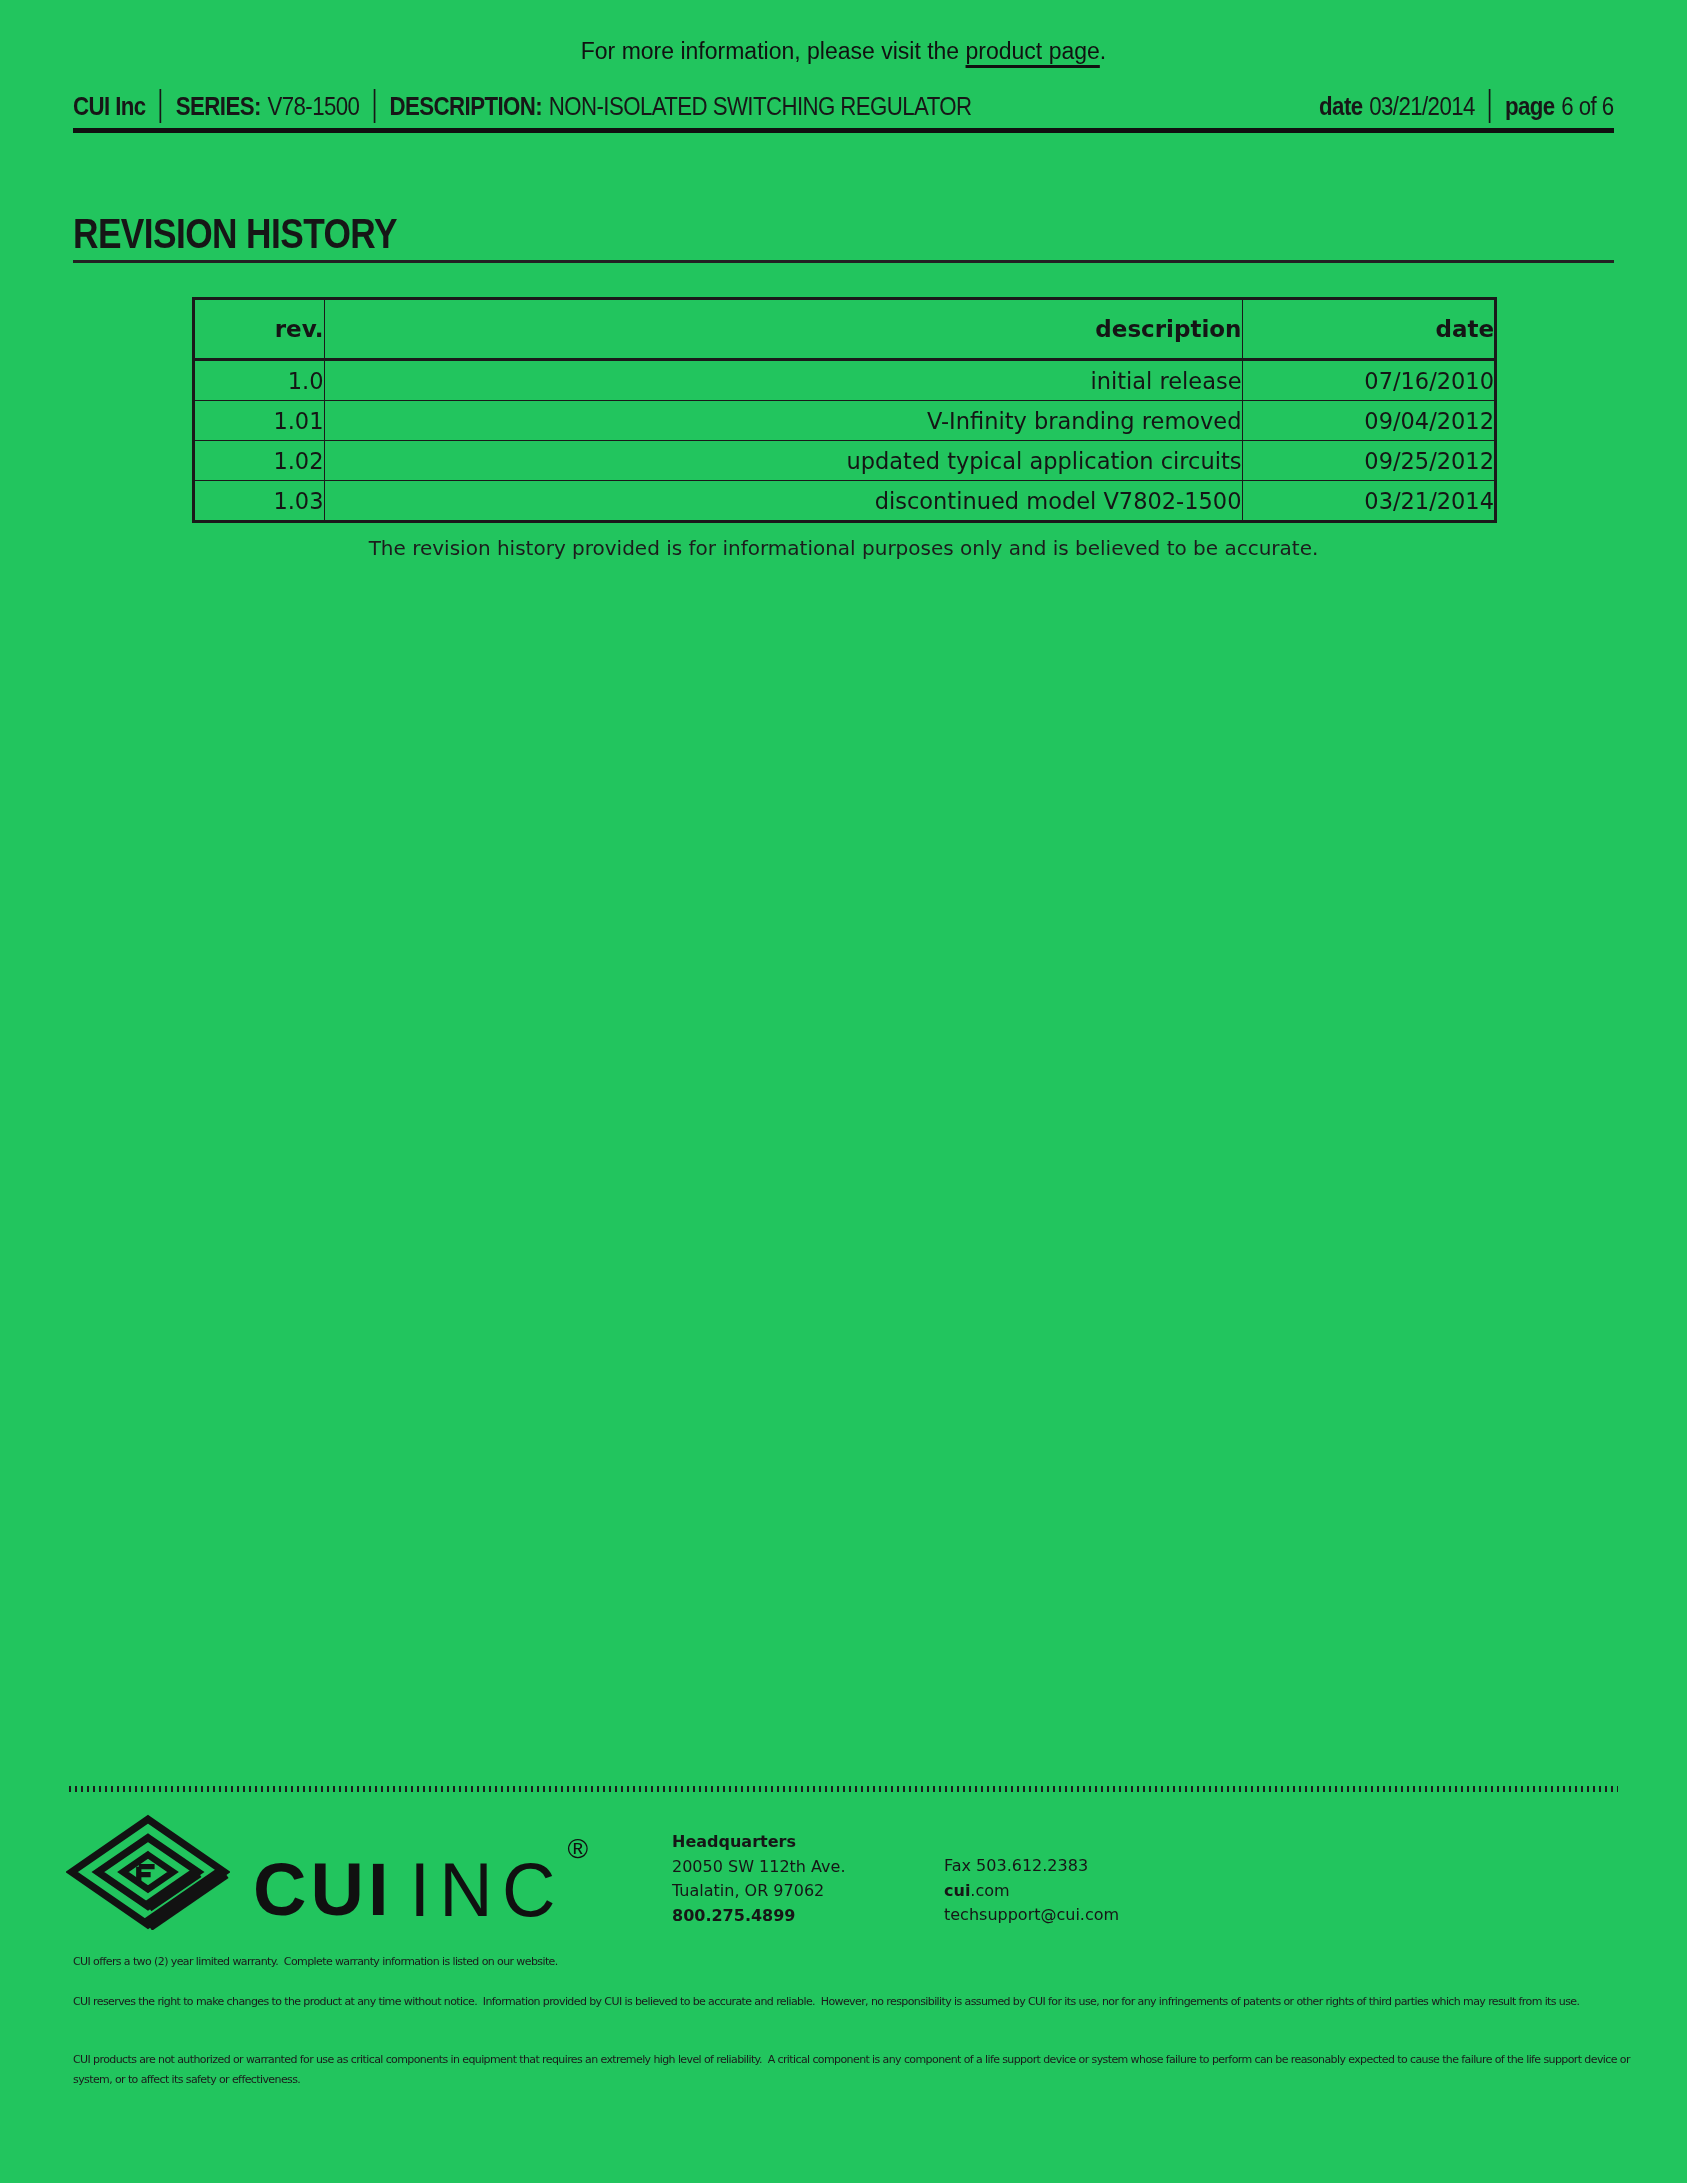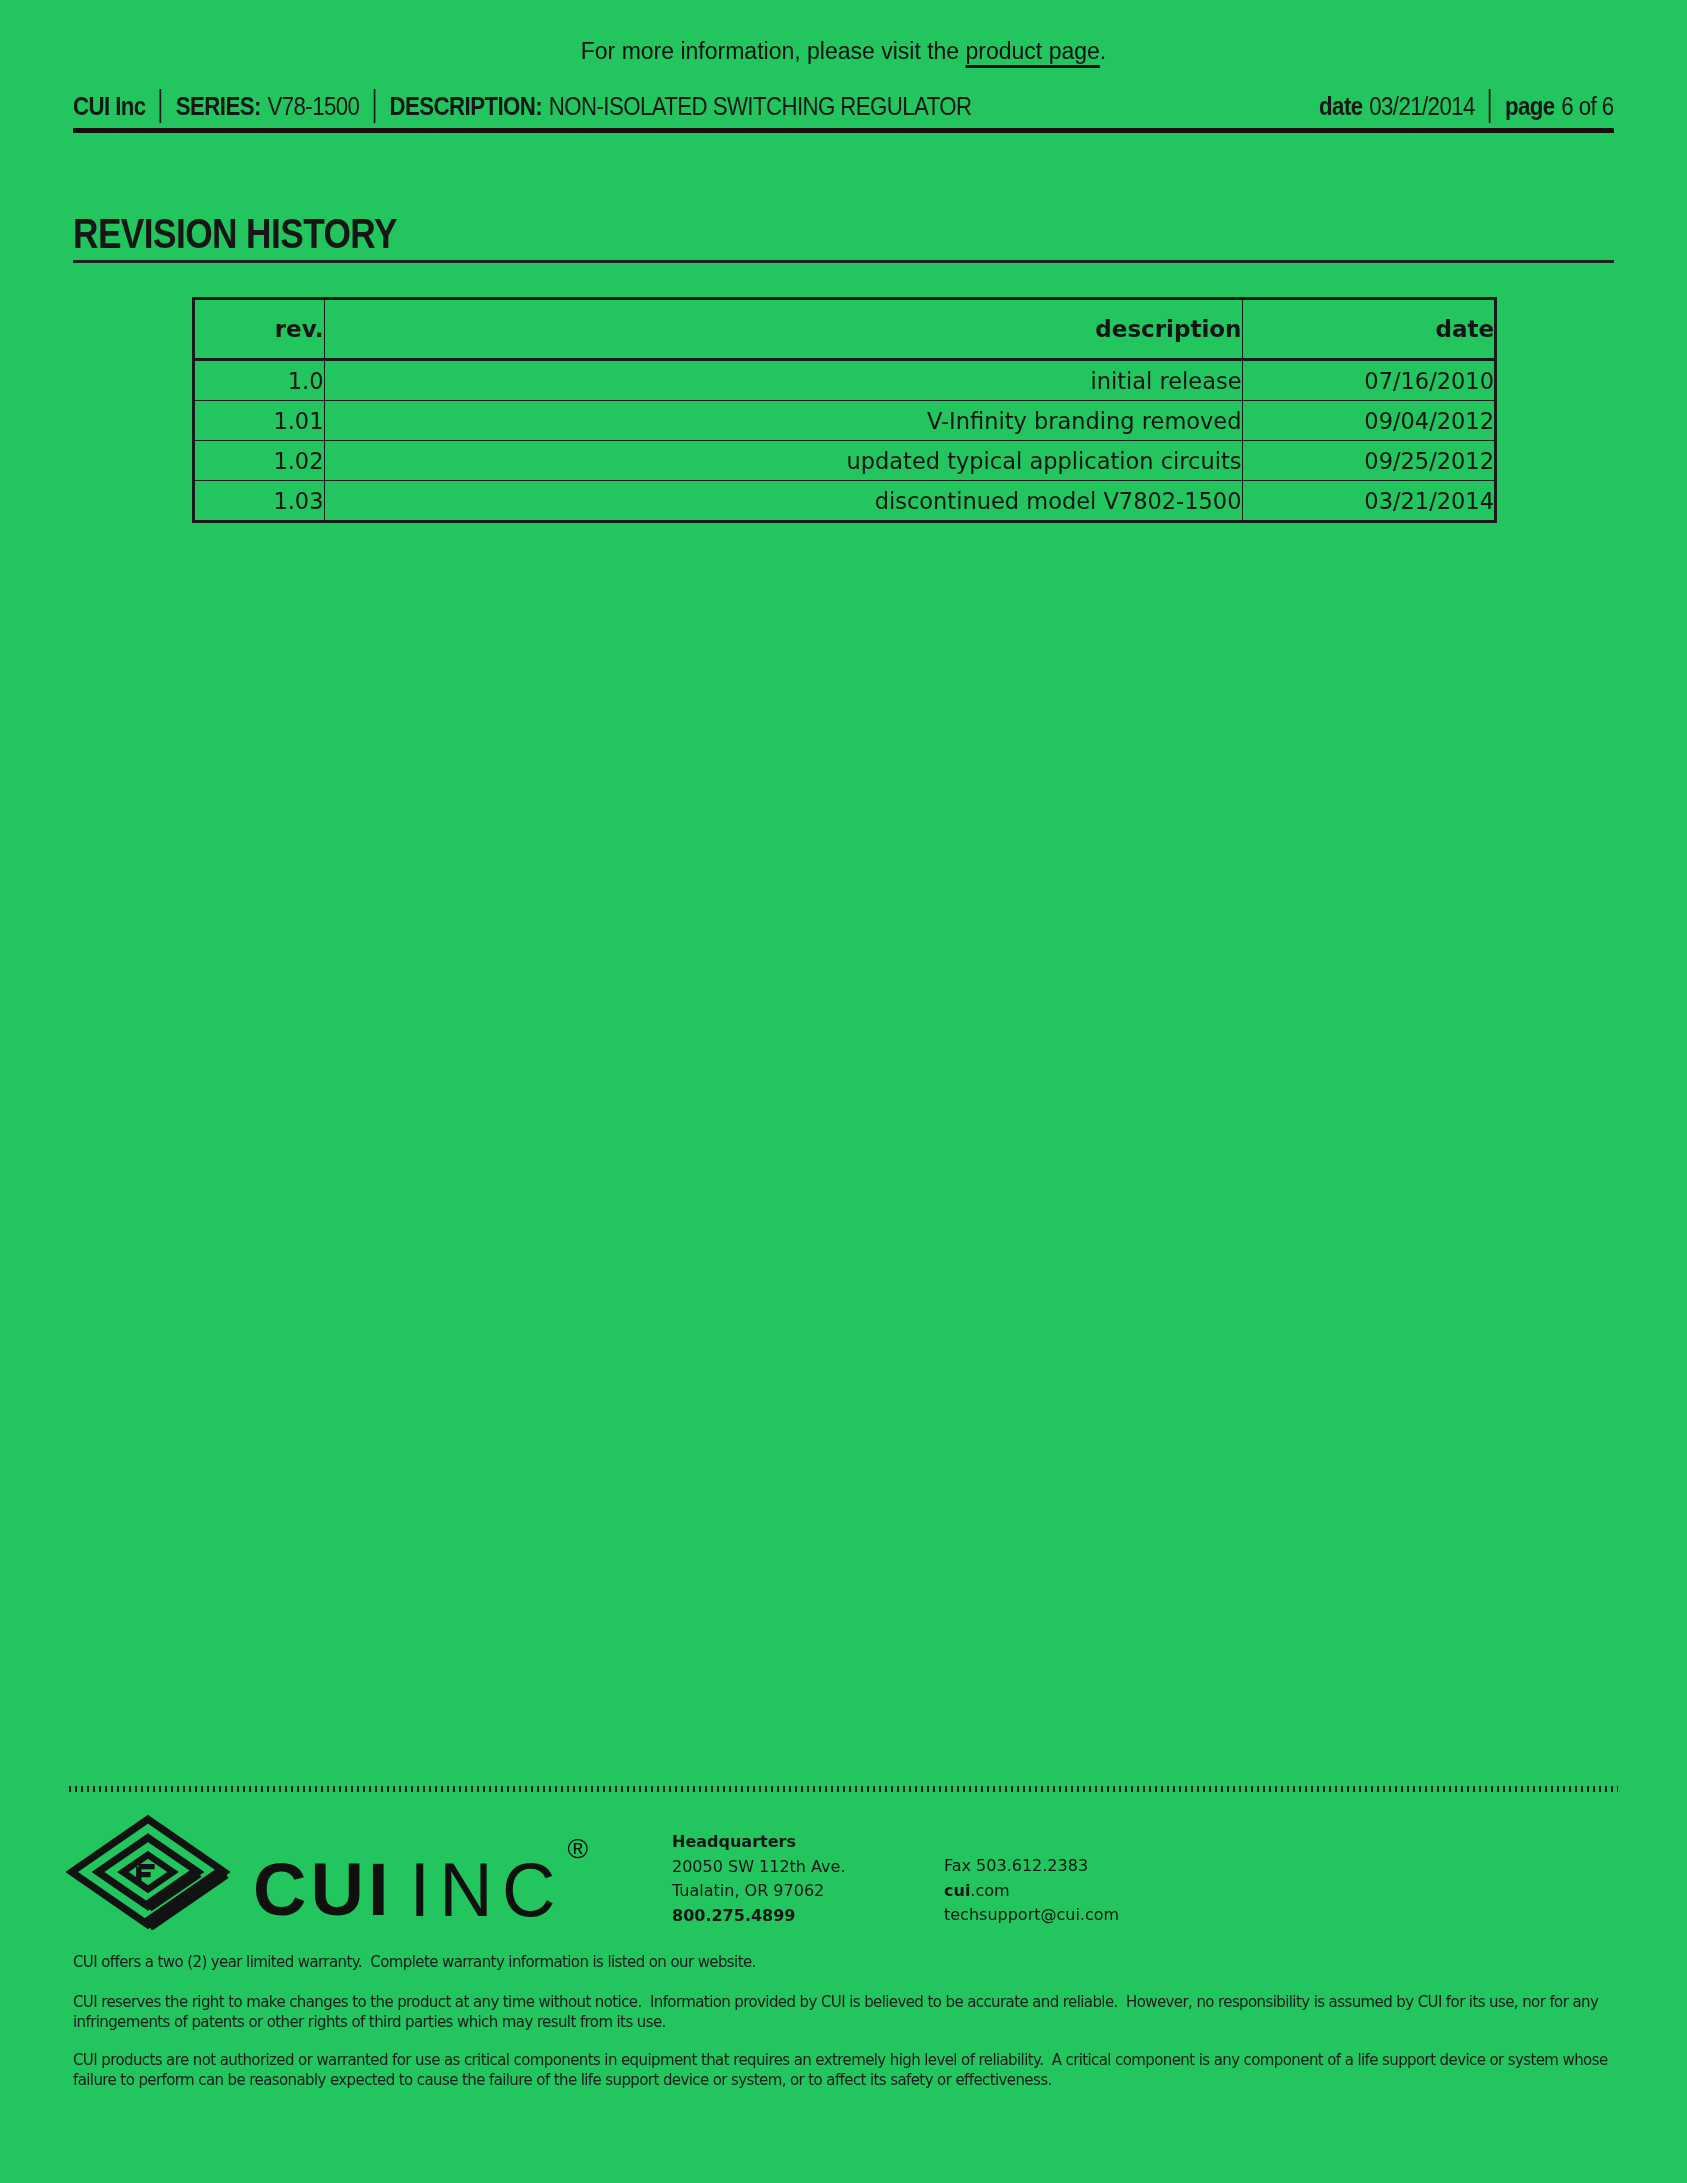--- a/index.html
+++ b/index.html
@@ -61,21 +61,21 @@
     color:#101010;white-space:nowrap;
   }
   .logo-word .cui{font-size:74px;font-weight:bold;letter-spacing:4px;}
   .logo-word .inc{font-size:74px;font-weight:normal;letter-spacing:9.3px;margin-left:17px;transform:scaleY(1.02);display:inline-block;}
   .logo-word .reg{display:inline-block;font-size:28px;vertical-align:57px;margin-left:2.6px;font-weight:normal;}
   .addr{position:absolute;font-size:16px;line-height:24.5px;color:#161616;}
   .addr-left{left:672px;top:1830px;}
   .addr-right{left:944px;top:1854px;}
   .addr .b{font-weight:bold;}
   .disc{
-    position:absolute;left:73px;width:1558px;font-size:15px;line-height:20px;
+    position:absolute;left:73px;width:1558px;font-size:11px;line-height:20px;
     letter-spacing:-0.6px;color:#1b1b1b;white-space:pre-wrap;
   }
   .disc1{top:1952px;}
   .disc2{top:1992px;}
   .disc3{top:2050px;}
 </style>
 </head>
 <body>
 
 <div class="page">
@@ -132,20 +132,21 @@
         <td>updated typical application circuits</td>
         <td>09/25/2012</td>
       </tr>
       <tr>
         <td>1.03</td>
         <td>discontinued model V7802-1500</td>
         <td>03/21/2014</td>
       </tr>
     </tbody>
   </table>
+  <div class="table-note">The revision history provided is for informational purposes only and is believed to be accurate.</div>
 
   <div class="dotted-rule"></div>
 
   <div class="logo-mark">
     <svg width="164" height="116" viewBox="0 0 248 176" xmlns="http://www.w3.org/2000/svg">
       <g stroke="#121212" fill="none" stroke-linejoin="miter">
         <path d="M124 8 L240 88 L124 168 L8 88 Z" stroke-width="11"></path>
         <path d="M124 36 L200 88 L124 140 L48 88 Z" stroke-width="11"></path>
         <path d="M124 62 L162 88 L124 114 L86 88 Z" stroke-width="10"></path>
         <path d="M124 168 L240 88" stroke-width="22"></path>

